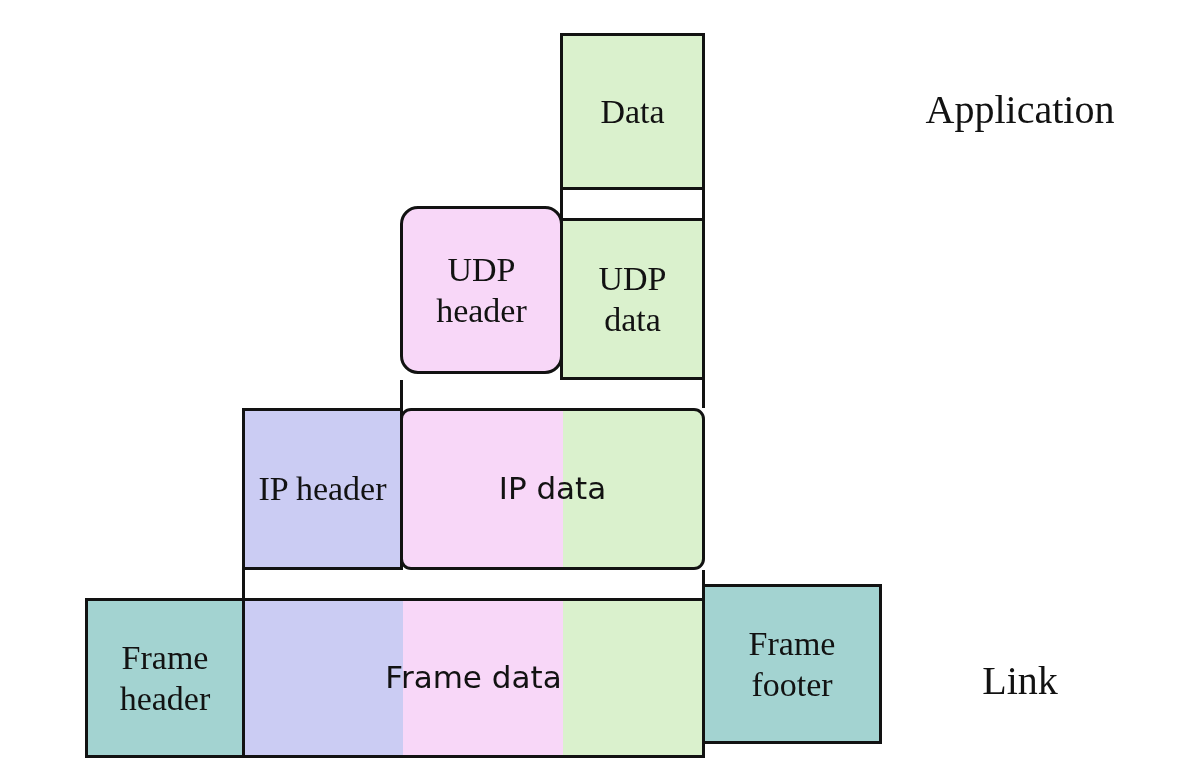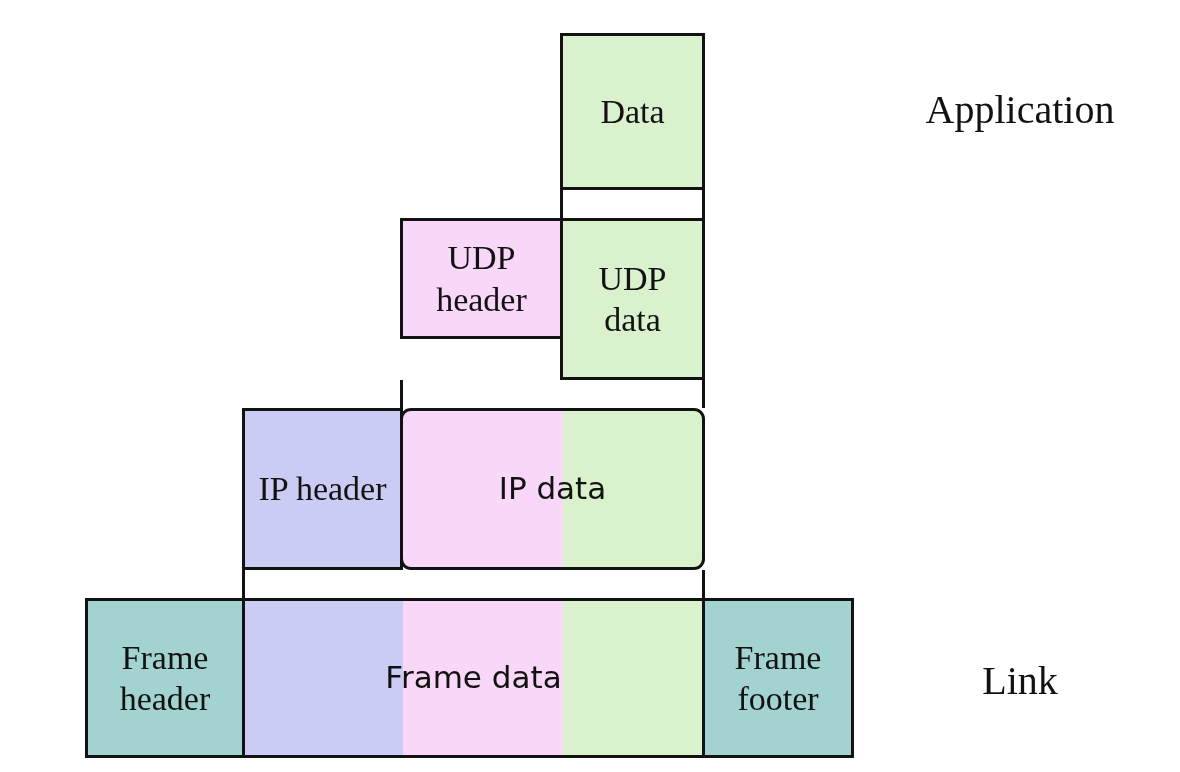--- a/index.html
+++ b/index.html
@@ -47,36 +47,36 @@
     left: 880px;
     width: 280px;
     text-align: center;
     font-size: 40px;
     line-height: 52px;
   }
 
   
   .data-box        { left: 560px; top: 33px;  width: 145px; height: 157px; }
   .strip-a         { left: 560px; top: 190px; width: 145px; height: 28px; }
-  .udp-header-box  { left: 400px; top: 218px; width: 163px; height: 121px; }
+  .udp-header-box  { left: 400px; top: 206px; width: 163px; height: 168px; border-radius: 18px; }
   .udp-data-box    { left: 560px; top: 218px; width: 145px; height: 162px; }
   .strip-b         { left: 400px; top: 380px; width: 305px; height: 28px; }
   .ip-header-box   { left: 242px; top: 408px; width: 161px; height: 162px; }
   .ip-data-box     { left: 400px; top: 408px; width: 305px; height: 162px;
     background: linear-gradient(to right,
       var(--pink) 0, var(--pink) 160px,
       var(--green) 160px, var(--green) 100%); border-radius: 11px; }
   .strip-c         { left: 242px; top: 570px; width: 463px; height: 28px; }
   .frame-header-box{ left: 85px;  top: 598px; width: 160px; height: 160px; }
   .frame-data-box  { left: 242px; top: 598px; width: 463px; height: 160px;
     background: linear-gradient(to right,
       var(--lavender) 0, var(--lavender) 158px,
       var(--pink) 158px, var(--pink) 318px,
       var(--green) 318px, var(--green) 100%); }
-  .frame-footer-box{ left: 702px; top: 598px; width: 152px; height: 160px; }
+  .frame-footer-box{ left: 702px; top: 584px; width: 180px; height: 160px; }
 
   .label-application { top: 84px; }
   .label-transport   { top: 271px; }
   .label-internet    { top: 464px; }
   .label-link        { top: 655px; }
 </style>
 </head>
 <body>
 
 <div class="canvas">

